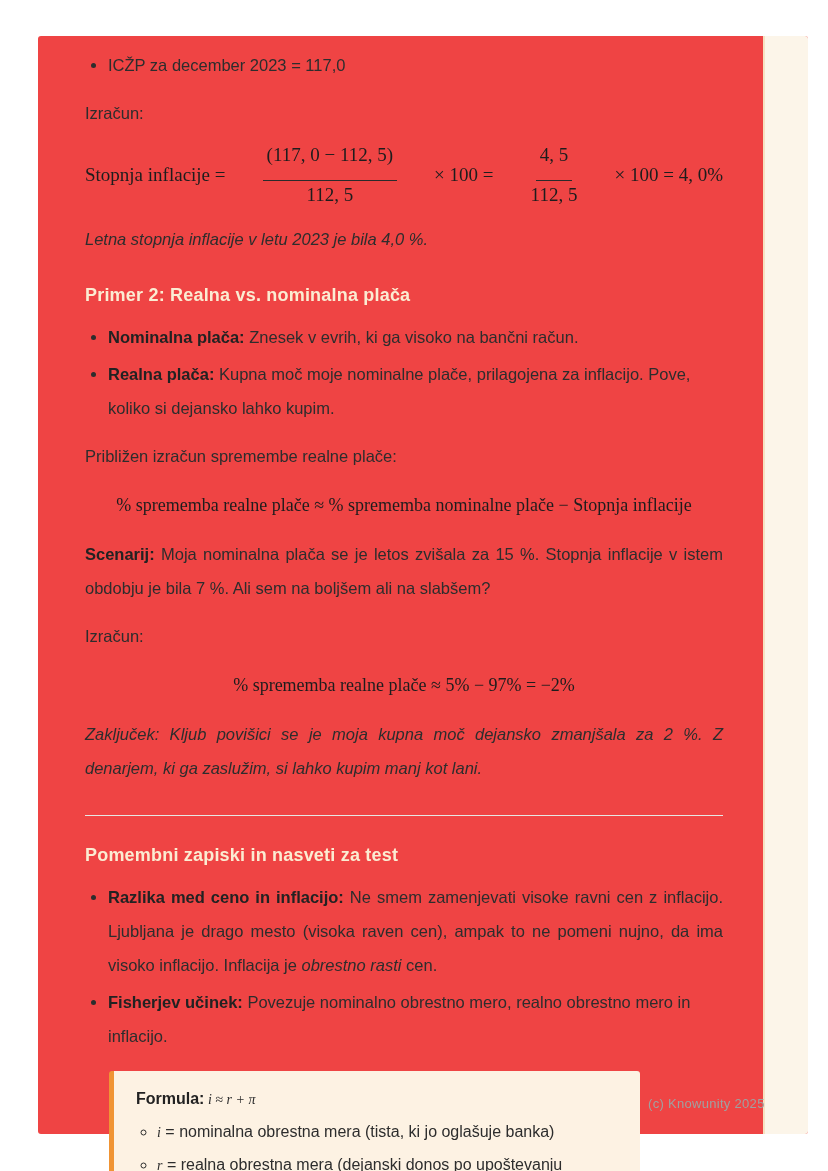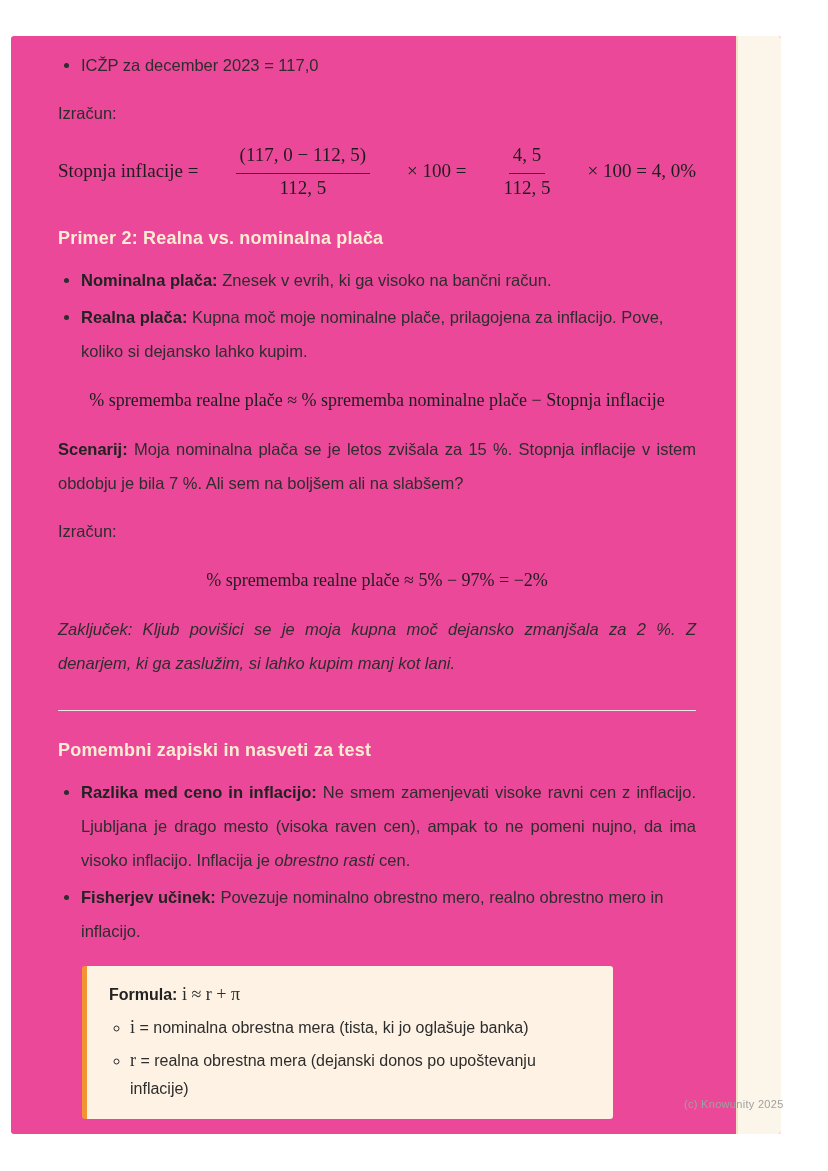--- a/index.html
+++ b/index.html
@@ -2,22 +2,22 @@
 <html><head>
 <meta charset="utf-8">
 <style>
   html,body{margin:0;padding:0;}
   body{
     width:828px;height:1171px;position:relative;background:#ffffff;
     font-family:"Liberation Sans",sans-serif;color:#2d2d2d;
     -webkit-font-smoothing:antialiased;overflow:hidden;
   }
   .card{
-    position:absolute;left:11px;top:36px;width:770px;height:1098px;
-    background:#ec4899;border-radius:3px;
+    position:absolute;left:38px;top:36px;width:770px;height:1098px;
+    background:#ef4444;border-radius:3px;
   }
   .side-strip{
     position:absolute;top:0;right:0;width:43px;height:100%;
     background:#fcf5e9;border-left:2px solid #f5e2c2;border-radius:0 3px 3px 0;
   }
   .content{
     position:absolute;left:47px;top:2px;width:638px;
     font-size:16.5px;line-height:34px;
   }
   .content p{margin:14px 0;}
@@ -31,35 +31,35 @@
   ul.blist li{margin:3px 0;}
   b{color:#222;}
   .formula{
     font-family:"Liberation Serif",serif;color:#1d1d1d;margin:16px 0;
   }
   .f-flex{
     display:flex;justify-content:space-between;align-items:center;gap:7px;
     font-size:19px;line-height:1.15;margin:14px 0 16px;
   }
   .frac{display:inline-flex;flex-direction:column;align-items:center;}
-  .frac .num{display:block;padding:0 4px 7px;border-bottom:1.4px solid #2b2b2b;}
+  .frac .num{display:block;padding:0 4px 14px;border-bottom:1.4px solid #2b2b2b;}
   .frac .den{display:block;padding-top:3px;font-family:Liberation Serif, serif;}
   .f-line{display:block;text-align:center;font-size:18px;line-height:28px;margin:18px 0;}
   hr.divider{border:none;border-top:1px solid #e7e7e4;margin:30px 0 22px;}
   .callout{
     margin:18px 0 0 24px;width:482px;
     background:#fdf2e3;border-left:5px solid #f09434;border-radius:3px;
     padding:12px 22px 12px 22px;font-size:16px;line-height:28px;
   }
   .callout .c-title{margin:2px 0 2px;}
-  .math{font-family:"Liberation Serif",serif;font-size:18px;}
+  .math{font-family:"Liberation Serif",serif;font-style:italic;font-size:14px;}
   ul.clist{margin:2px 0 0;padding-left:21px;list-style:circle;}
   ul.clist li{margin:4px 0;}
   .watermark{
-    position:absolute;left:684px;top:1097px;font-size:11px;line-height:14px;
+    position:absolute;left:648px;top:1097px;font-size:13px;line-height:14px;
     color:#a0a0a0;letter-spacing:.3px;z-index:5;
   }
 </style>
 </head>
 <body>
 
 <div class="card">
   <div class="side-strip"></div>
 
   <div class="content">
@@ -77,28 +77,30 @@
         <span class="den">112, 5</span>
       </span>
       <span>× 100 =</span>
       <span class="frac">
         <span class="num">4, 5</span>
         <span class="den">112, 5</span>
       </span>
       <span>× 100 = 4, 0%</span>
     </div>
 
+    <p class="italic">Letna stopnja inflacije v letu 2023 je bila 4,0 %.</p>
 
     <h2 class="peach">Primer 2: Realna vs. nominalna plača</h2>
 
     <ul class="blist">
       <li><b>Nominalna plača:</b><span> Znesek v evrih, ki ga visoko na bančni račun.</span></li>
       <li><b>Realna plača:</b><span> Kupna moč moje nominalne plače, prilagojena za inflacijo. Pove, koliko si dejansko lahko kupim.</span></li>
     </ul>
 
+    <p>Približen izračun spremembe realne plače:</p>
 
     <div class="formula f-line">% sprememba realne plače ≈ % sprememba nominalne plače − Stopnja inflacije</div>
 
     <p class="justify"><b>Scenarij:</b><span> Moja nominalna plača se je letos zvišala za 15 %. Stopnja inflacije v istem obdobju je bila 7 %. Ali sem na boljšem ali na slabšem?</span></p>
 
     <p>Izračun:</p>
 
     <div class="formula f-line">% sprememba realne plače ≈ 5% − 97% = −2%</div>
 
     <p class="italic justify">Zaključek: Kljub povišici se je moja kupna moč dejansko zmanjšala za 2 %. Z denarjem, ki ga zaslužim, si lahko kupim manj kot lani.</p>

